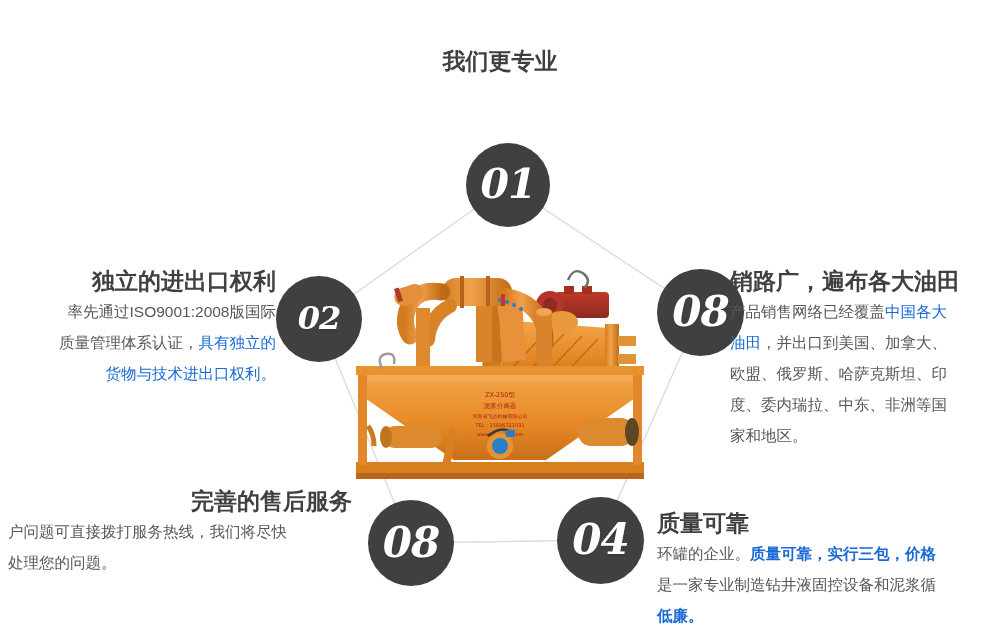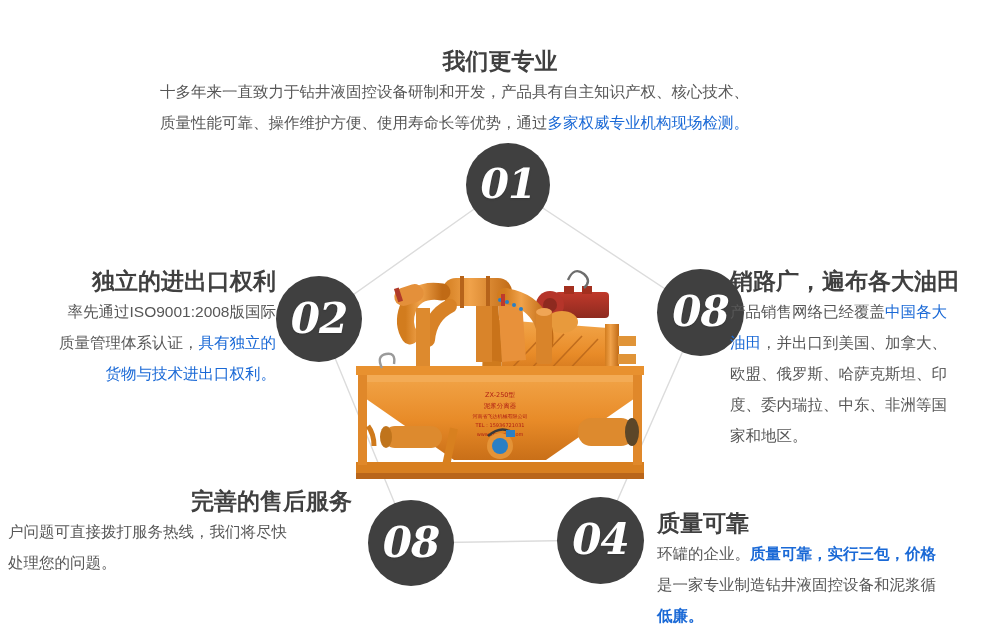--- a/index.html
+++ b/index.html
@@ -41,21 +41,21 @@
     font-family: "DejaVu Serif", "Liberation Serif", serif;
     font-style: italic;
     font-weight: 700;
     letter-spacing: -1px;
     text-shadow: 0 1px 2px rgba(0,0,0,.18);
     user-select: none;
   }
   .badge span { transform: translateY(-1px); }
 
   #badge-01 { left: 466px; top: 143px; width: 84px; height: 84px; font-size: 41px; }
-  #badge-02 { left: 276px; top: 276px; width: 86px; height: 86px; font-size: 42px; }
+  #badge-02 { left: 276px; top: 276px; width: 86px; height: 86px; font-size: 32px; }
   #badge-03 { left: 368px; top: 500px; width: 86px; height: 86px; font-size: 42px; }
   #badge-04 { left: 557px; top: 497px; width: 87px; height: 87px; font-size: 42px; }
   #badge-05 { left: 657px; top: 269px; width: 87px; height: 87px; font-size: 42px; }
 
   
   .block { position: absolute; }
   .hd {
     color: #404040;
     font-size: 23px;
     font-weight: 700;
@@ -206,24 +206,20 @@
   </div>
   <div class="badge" id="badge-04">
     <span>04</span>
   </div>
   <div class="badge" id="badge-05">
     <span>08</span>
   </div>
 
   <div class="block" id="blk-01">
     <div class="hd">我们更专业</div>
-    <div class="bd">
-      <div>十多年来一直致力于钻井液固控设备研制和开发，产品具有自主知识产权、核心技术、</div>
-      <div><span>质量性能可靠、操作维护方便、使用寿命长等优势，通过</span><span class="hl">多家权威专业机构现场检测。</span></div>
-    </div>
   </div>
 
   <div class="block" id="blk-02">
     <div class="hd">独立的进出口权利</div>
     <div class="bd">
       <div>率先通过ISO9001:2008版国际</div>
       <div><span>质量管理体系认证，</span><span class="hl">具有独立的</span></div>
       <div class="hl">货物与技术进出口权利。</div>
     </div>
   </div>

